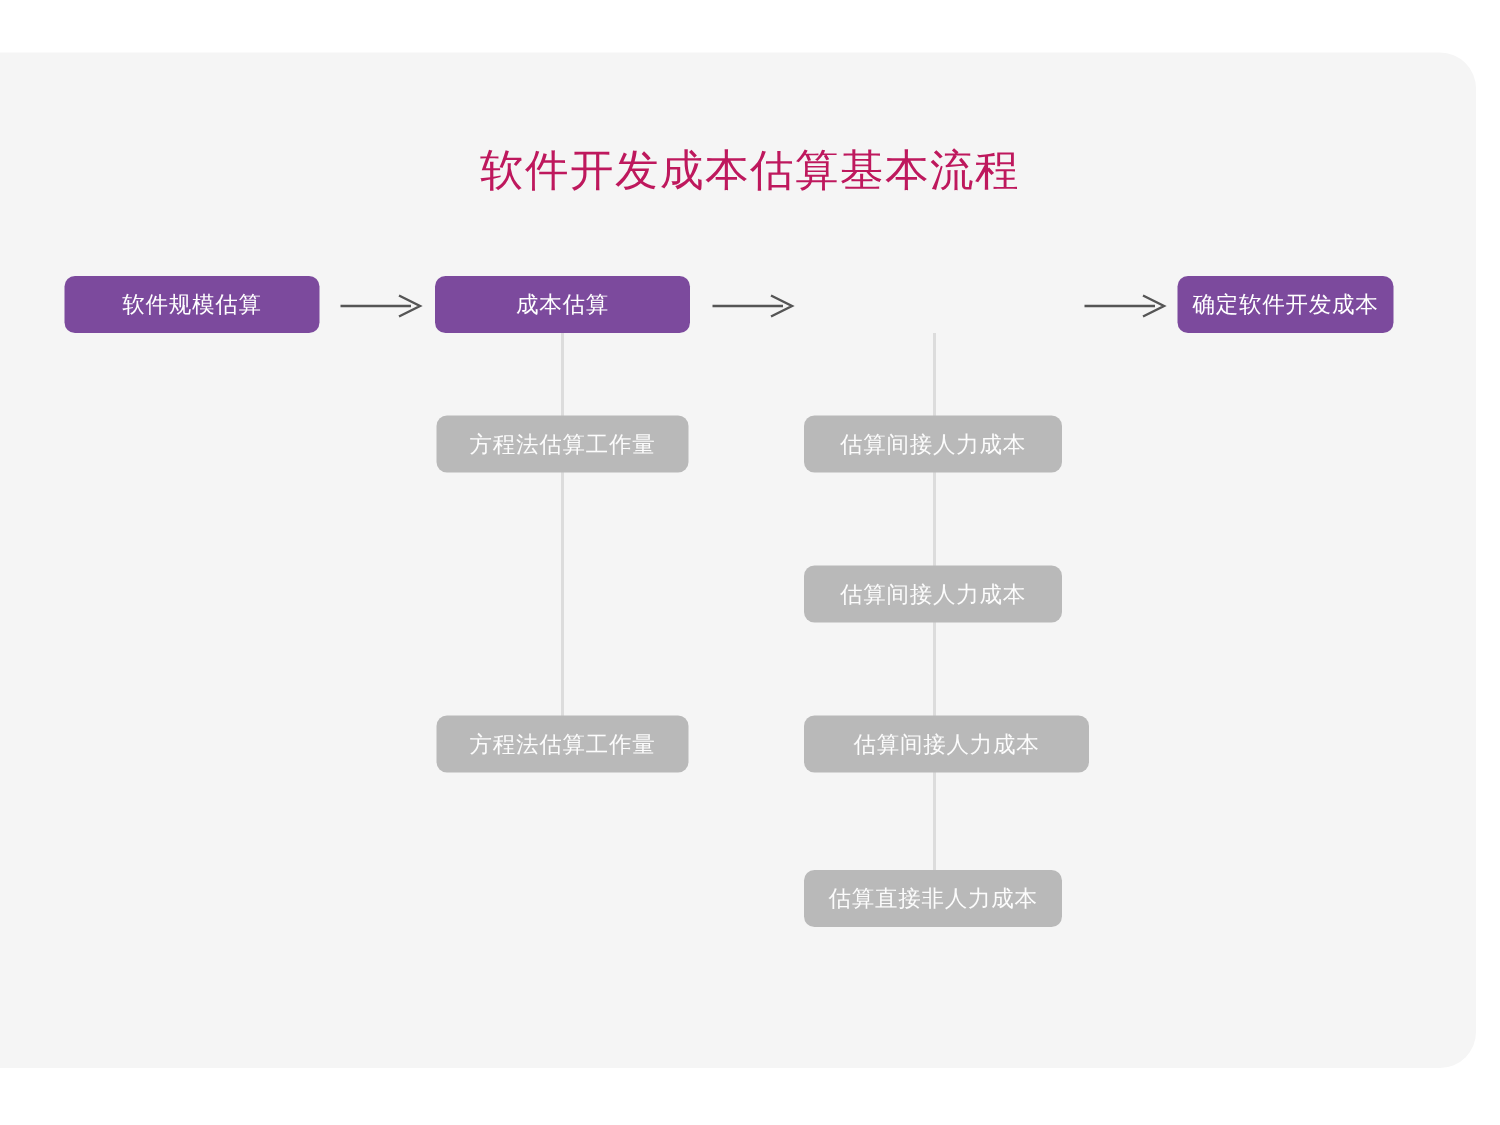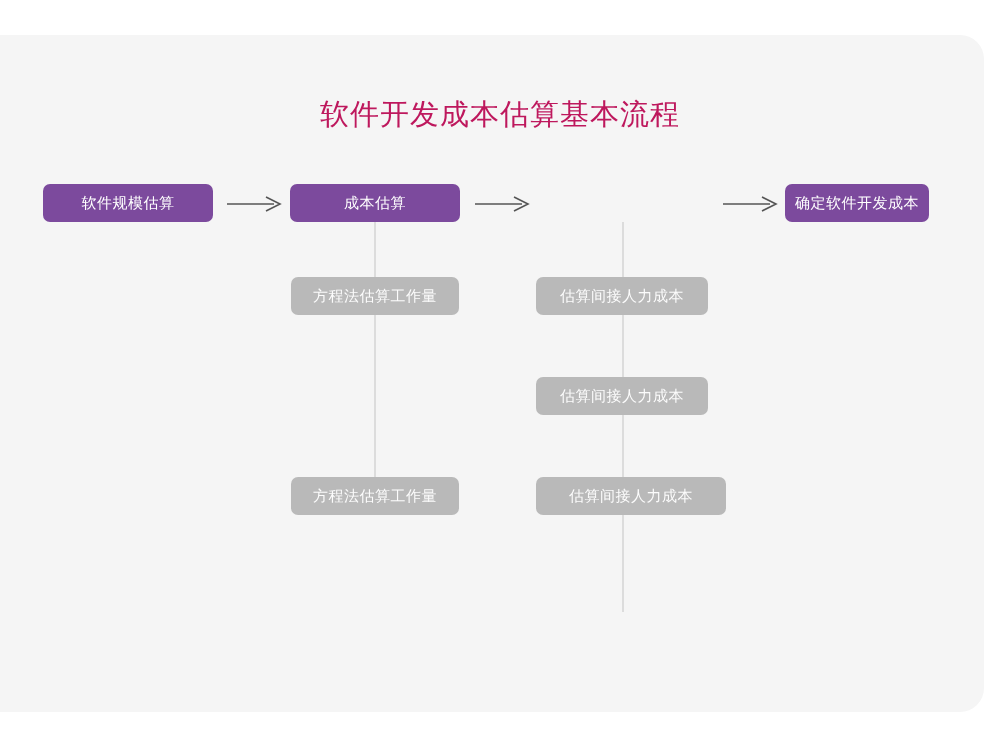--- a/index.html
+++ b/index.html
@@ -137,14 +137,17 @@
 
   <div class="node secondary" style="left:536px; top:277px; width:172px;">
     <span>估算间接人力成本</span>
   </div>
   <div class="node secondary" style="left:536px; top:377px; width:172px;">
     <span>估算间接人力成本</span>
   </div>
   <div class="node secondary" style="left:536px; top:477px; width:190px;">
     <span>估算间接人力成本</span>
   </div>
+  <div class="node secondary" style="left:536px; top:580px; width:172px;">
+    <span>估算直接非人力成本</span>
+  </div>
 
 </div>
 
 </body></html>

